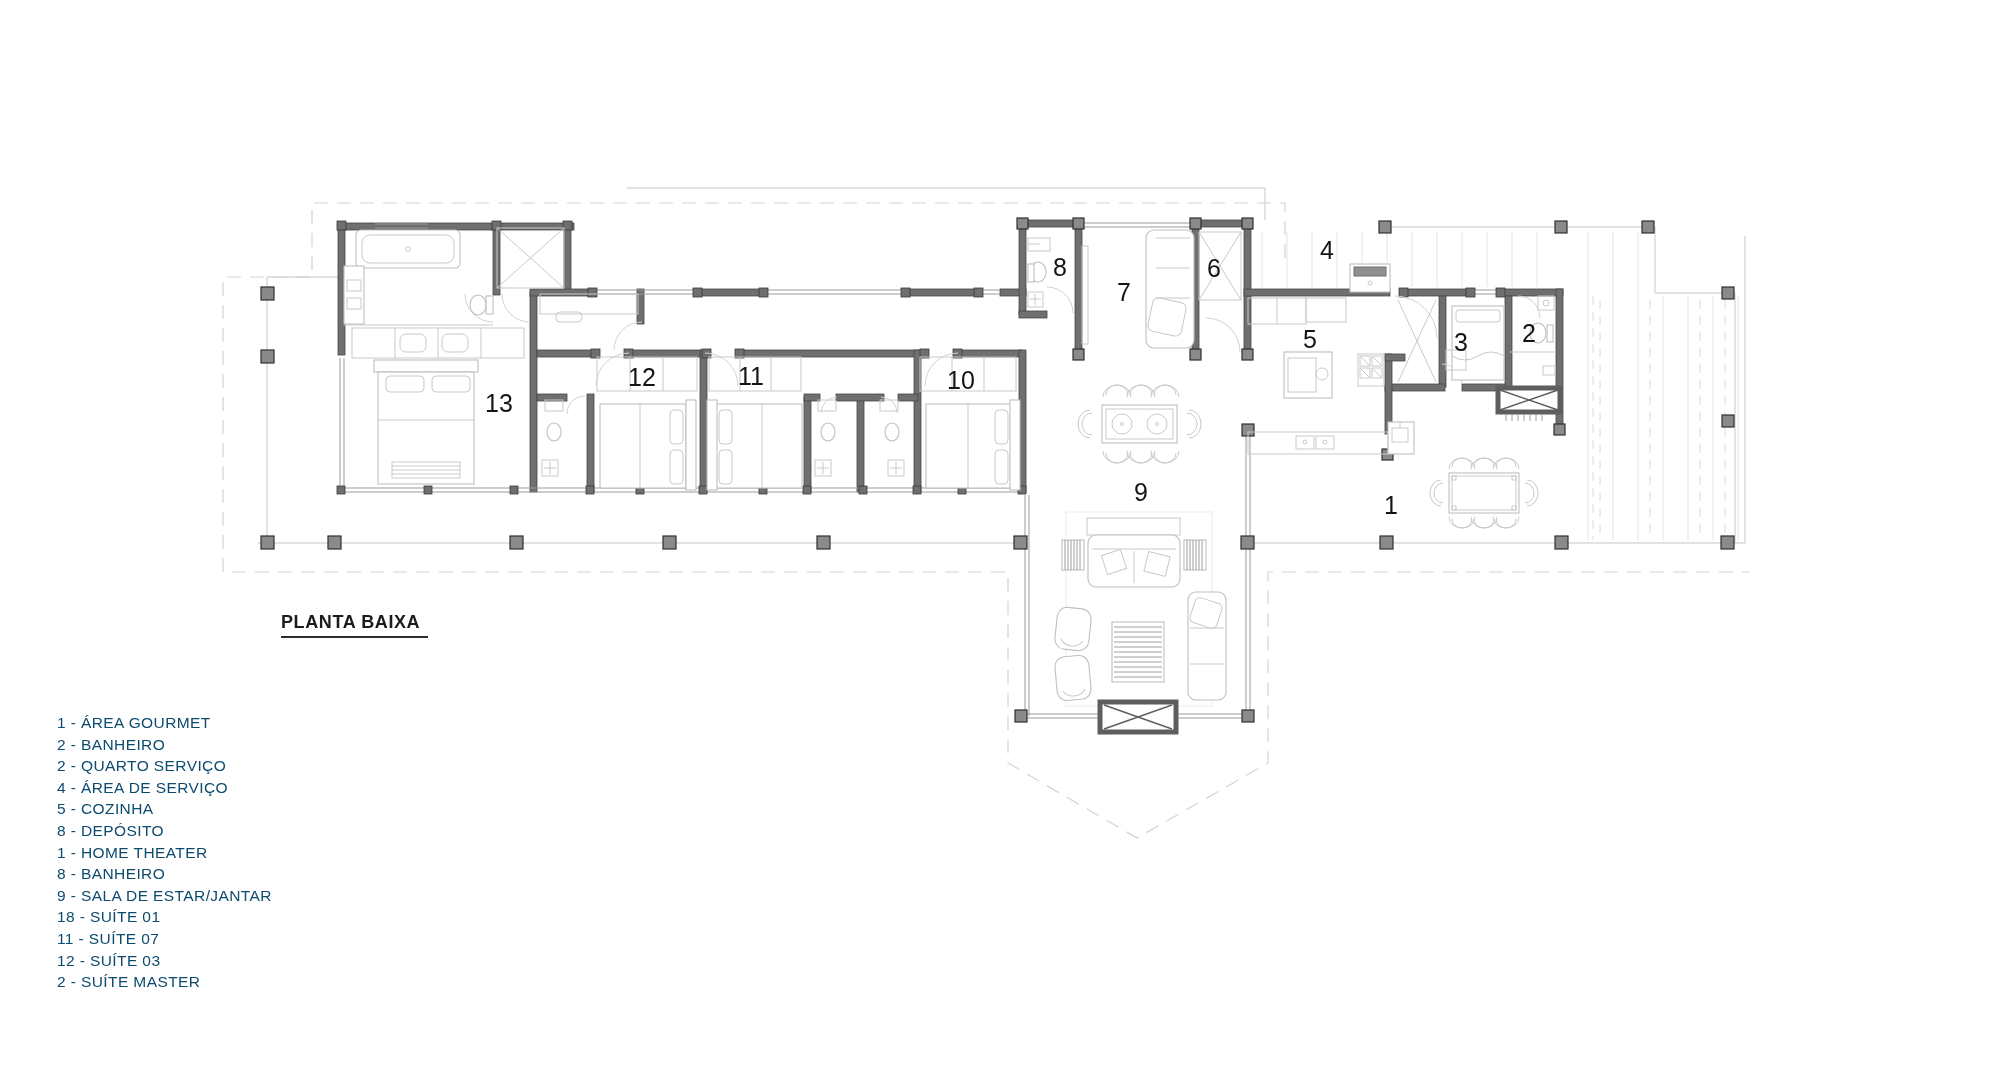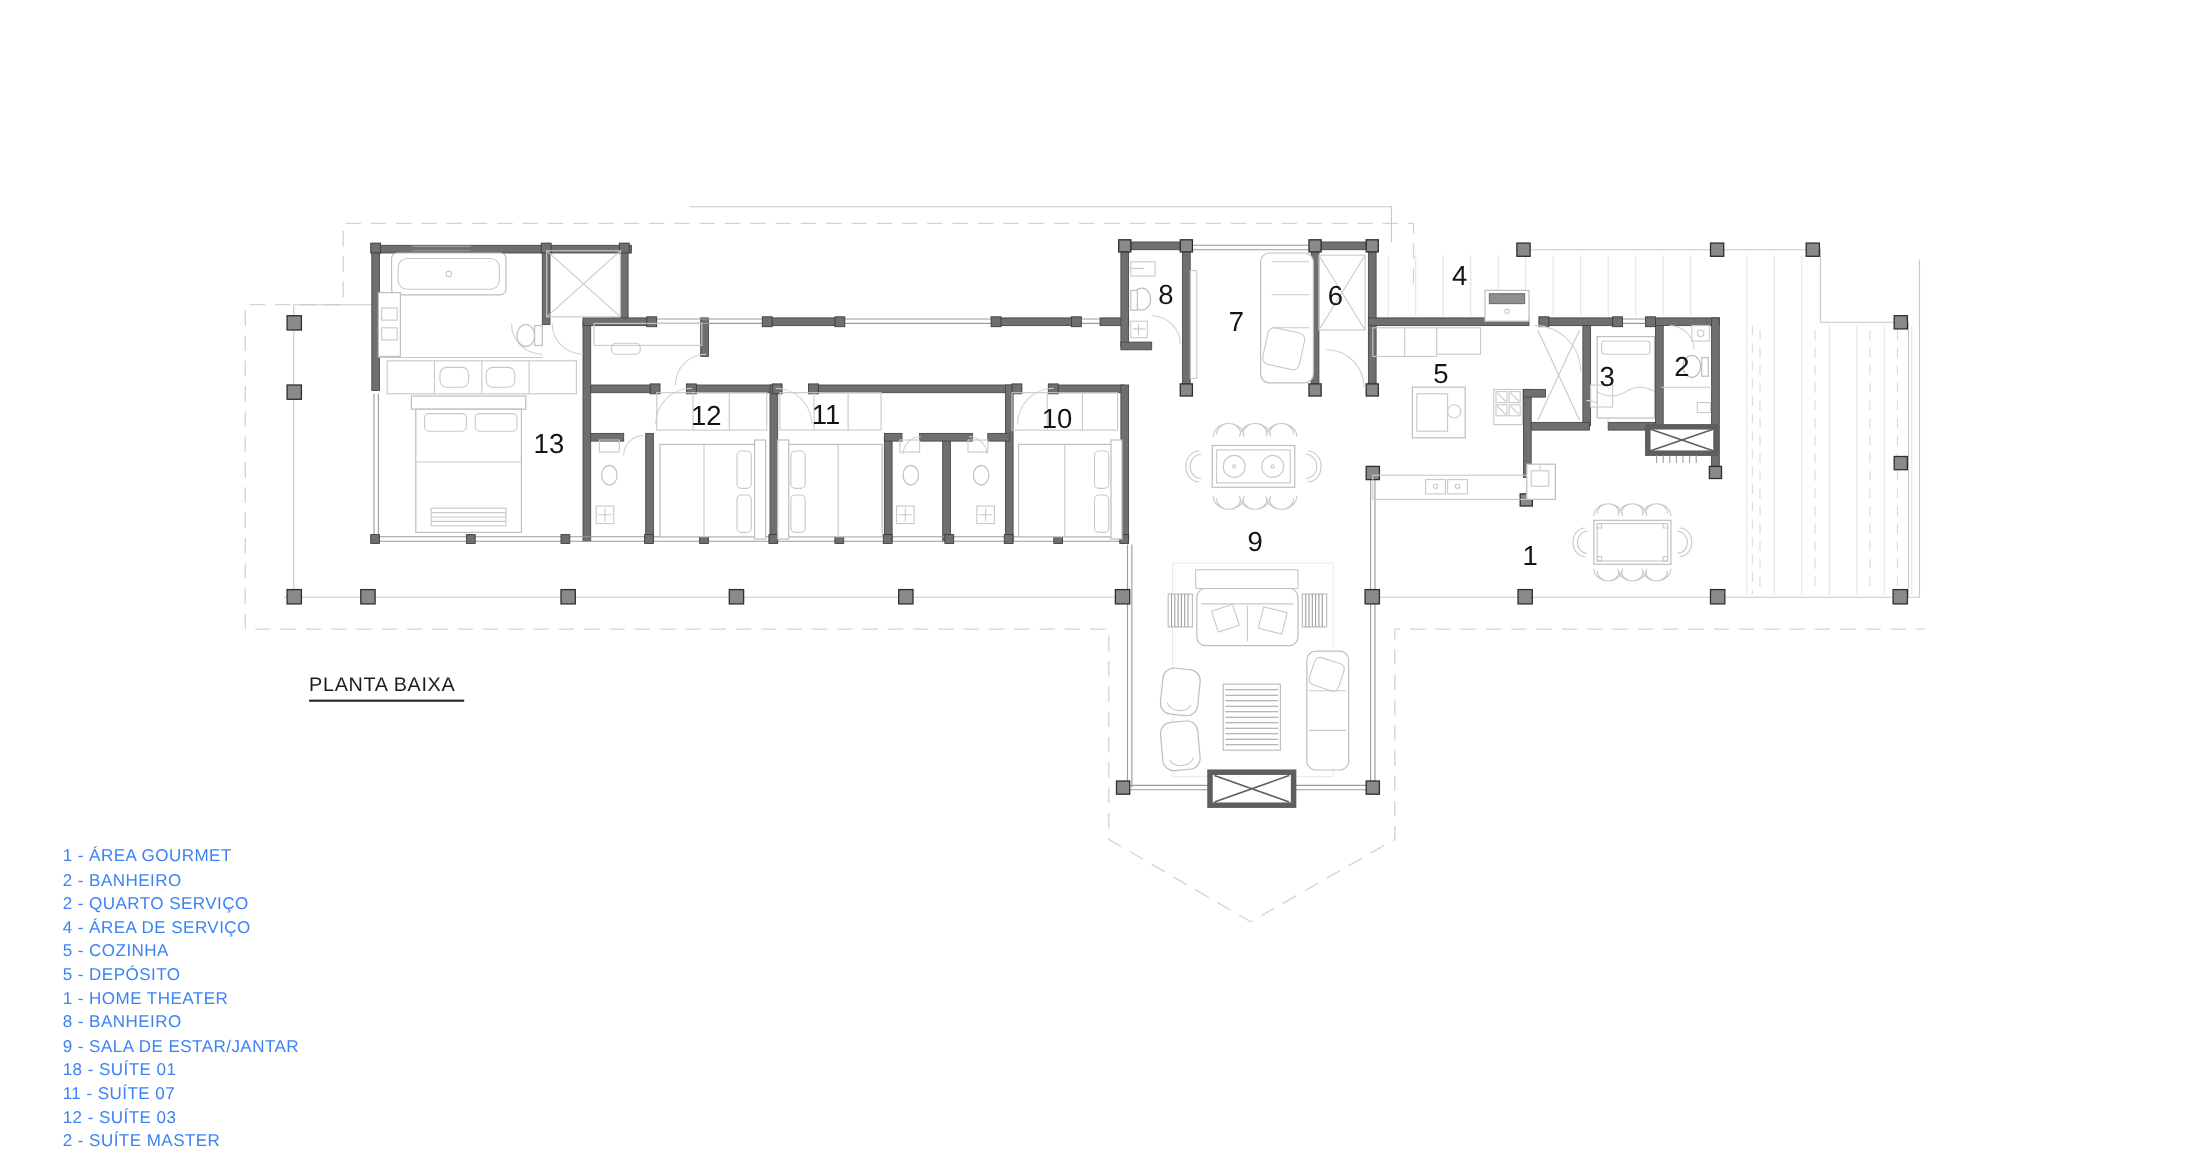--- a/index.html
+++ b/index.html
@@ -17,22 +17,22 @@
   .win{stroke:#9b9b9b;stroke-width:1;fill:none;}
   .fur{stroke:#bfbfbf;stroke-width:1.1;fill:#fff;}
   .furl{stroke:#c9c9c9;stroke-width:1;fill:none;}
   .door{stroke:#d2d2d2;stroke-width:1;fill:none;}
   .hat{stroke:#9e9e9e;stroke-width:1;}
   .xbox{fill:#fff;stroke:#5e5e5e;stroke-width:5;}
   .xline{stroke:#5e5e5e;stroke-width:1.4;}
   .faint{stroke:#ececec;fill:none;stroke-width:1;}
   .rlabel{font-family:"Liberation Sans",sans-serif;font-size:25px;fill:#141414;text-anchor:middle;}
   
-  .title{position:absolute;left:281px;top:612px;font-size:18px;font-weight:normal;letter-spacing:.6px;color:#1c1c1c;border-bottom:2px solid #2e2e2e;padding:0 8px 3px 0;}
-  .legend{position:absolute;left:57px;top:768px;color:#3b82f6;font-size:15.5px;line-height:21.6px;letter-spacing:.4px;}
+  .title{position:absolute;left:281px;top:612px;font-size:18px;font-weight:bold;letter-spacing:.6px;color:#1c1c1c;border-bottom:2px solid #2e2e2e;padding:0 8px 3px 0;}
+  .legend{position:absolute;left:57px;top:712px;color:#0c4a6e;font-size:15.5px;line-height:21.6px;letter-spacing:.4px;}
   .legend div{white-space:nowrap;}
 </style>
 </head>
 <body>
 
 <div class="stage">
 
 <svg class="plan-svg" width="2000" height="1066" viewBox="0 0 2000 1066">
 
   <g>
@@ -453,21 +453,21 @@
 </svg>
 
   <div class="title">PLANTA BAIXA</div>
 
   <div class="legend">
     <div>1 - ÁREA GOURMET</div>
     <div>2 - BANHEIRO</div>
     <div>2 - QUARTO SERVIÇO</div>
     <div>4 - ÁREA DE SERVIÇO</div>
     <div>5 - COZINHA</div>
-    <div>5 - DEPÓSITO</div>
+    <div>8 - DEPÓSITO</div>
     <div>1 - HOME THEATER</div>
     <div>8 - BANHEIRO</div>
     <div>9 - SALA DE ESTAR/JANTAR</div>
     <div>18 - SUÍTE 01</div>
     <div>11 - SUÍTE 07</div>
     <div>12 - SUÍTE 03</div>
     <div>2 - SUÍTE MASTER</div>
   </div>
 
 </div>

